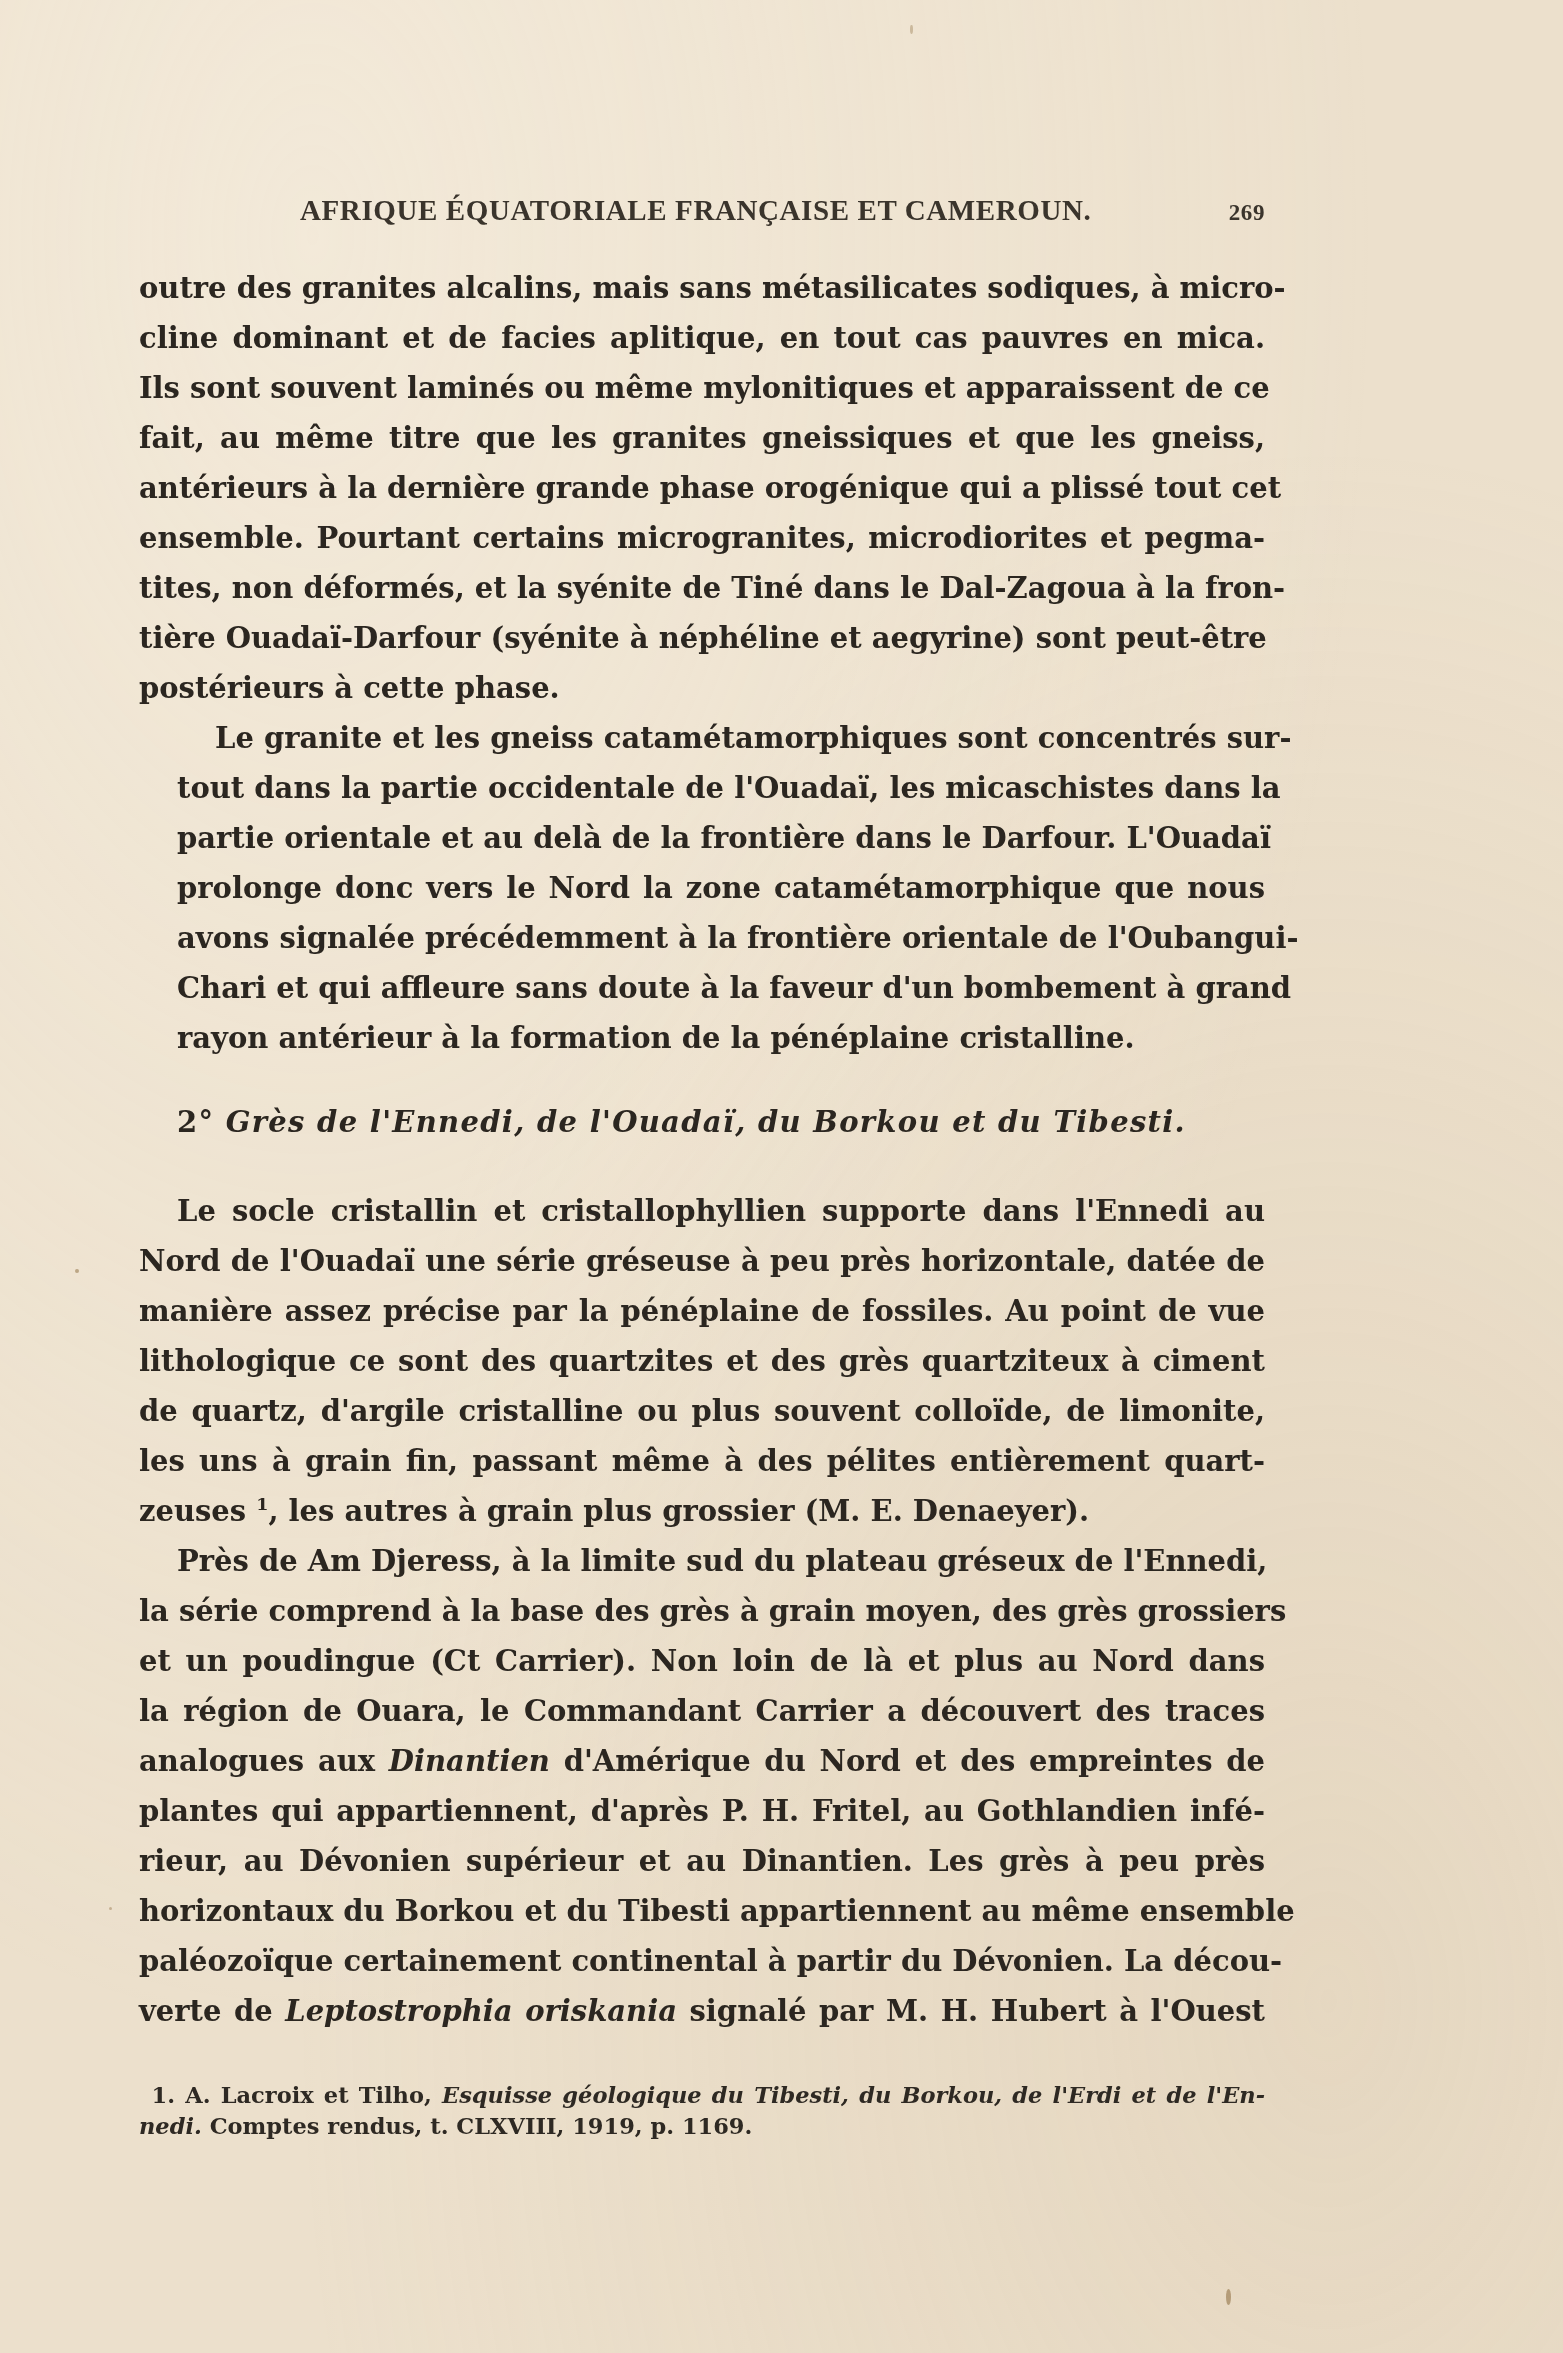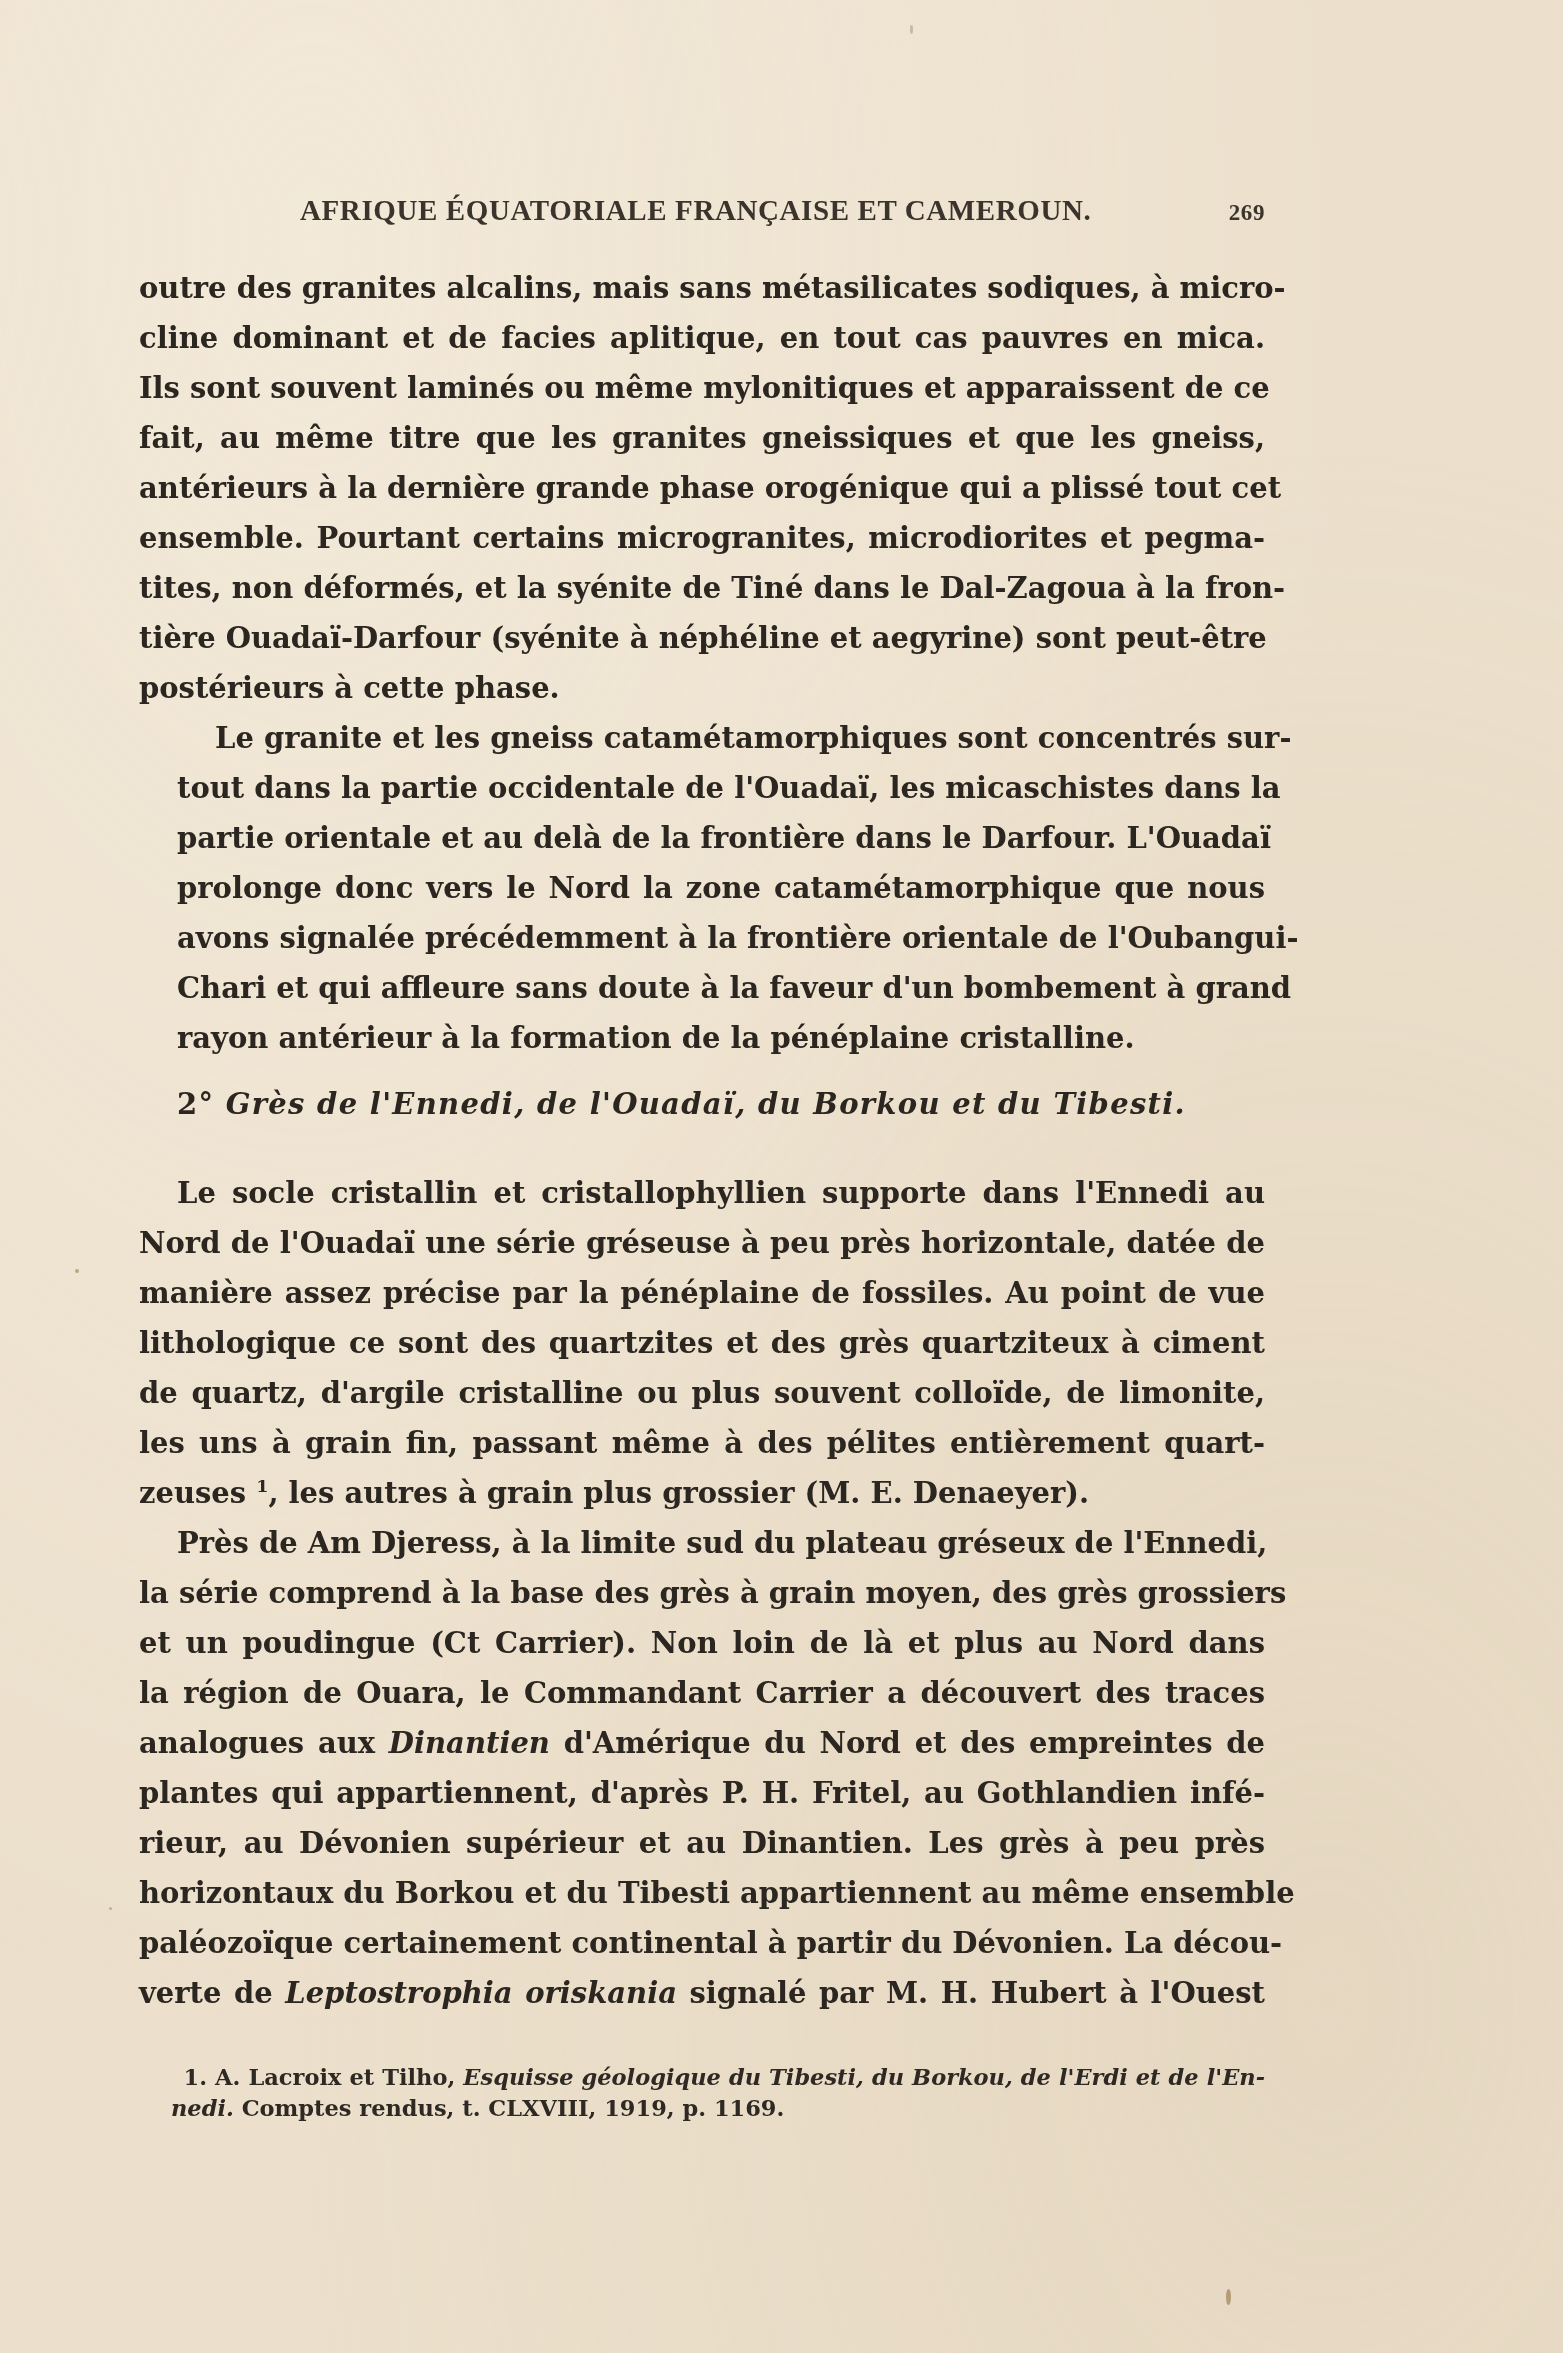--- a/index.html
+++ b/index.html
@@ -58,21 +58,21 @@
     .line {
       display: block;
       text-align: justify;
       text-align-last: justify;
       white-space: nowrap;
     }
     .line.last {
       text-align-last: left;
     }
     .section-heading {
-      margin: 16px 0 39px 0;
+      margin: 34px 0 39px 0;
       font-family: "DejaVu Serif", serif;
       font-size: 29px;
       font-style: italic;
       letter-spacing: 1.3px;
       padding-left: 38px;
       white-space: nowrap;
     }
     .section-heading .num {
       font-style: normal;
     }
@@ -80,21 +80,20 @@
       font-size: 17.5px;
       vertical-align: 11.3px;
       line-height: 0;
     }
     .footnote {
       margin-top: 44px;
       font-family: "DejaVu Serif", serif;
       font-size: 22.5px;
       line-height: 31px;
       color: #2e2923;
-      margin-left: 32px;
     }
     .footnote .line { text-align-last: justify; }
     .footnote .line.last { text-align-last: left; }
     .footnote .fn-indent { padding-left: 12.5px; }
     em { font-style: italic; }
     .speck {
       position: absolute;
       background: #8a6a3a;
       border-radius: 50%;
       opacity: 0.55;

